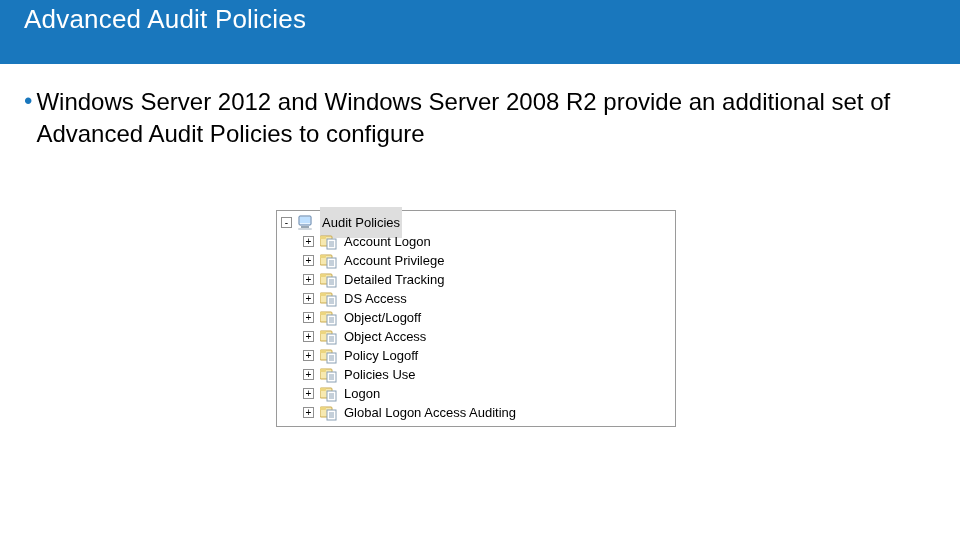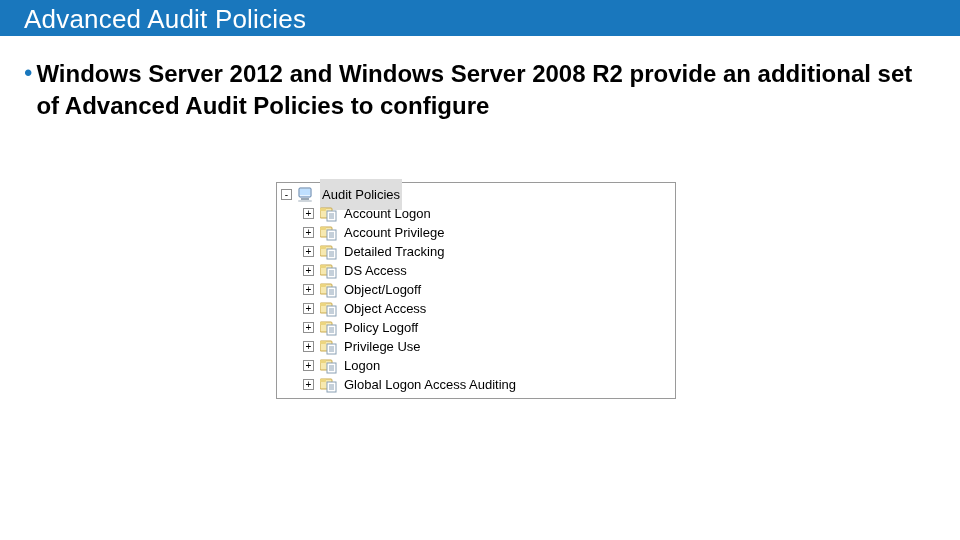--- a/index.html
+++ b/index.html
@@ -7,21 +7,21 @@
     padding: 0;
     width: 960px;
     height: 540px;
     background: #ffffff;
     font-family: "Segoe UI", "Segoe UI Light", Arial, sans-serif;
     overflow: hidden;
   }
 
   .title-bar {
     background: #1977bd;
-    height: 36px;
+    height: 64px;
     display: flex;
     align-items: flex-start;
     padding: 4px 0 0 24px;
     box-sizing: border-box;
   }
   .title-bar span {
     color: #ffffff;
     font-size: 26px;
     font-weight: 300;
     letter-spacing: 0.2px;
@@ -39,21 +39,21 @@
     color: #1977bd;
     font-size: 24px;
     line-height: 30px;
     padding-right: 4px;
     font-weight: 300;
   }
   .bullet-text {
     color: #000000;
     font-size: 24px;
     line-height: 32px;
-    font-weight: 700;
+    font-weight: 400;
   }
 
   .tree-wrap {
     margin: 60px auto 0 auto;
     width: 400px;
     border: 1px solid #9a9a9a;
     background: #ffffff;
     font-family: "Segoe UI", Tahoma, Arial, sans-serif;
     font-size: 13px;
     color: #000000;
@@ -243,21 +243,21 @@
       <span class="icon">
         <svg viewBox="0 0 18 16" width="18" height="16">
           <rect x="0" y="2" width="12" height="10" rx="1" fill="#f7e9b0" stroke="#c9a94e" stroke-width="1"></rect>
           <rect x="0" y="2" width="6" height="3" rx="1" fill="#ecd57f"></rect>
           <rect x="7" y="5" width="9" height="10" fill="#ffffff" stroke="#8aa0b4" stroke-width="1"></rect>
           <line x1="9" y1="8" x2="14" y2="8" stroke="#8aa0b4" stroke-width="1"></line>
           <line x1="9" y1="10" x2="14" y2="10" stroke="#8aa0b4" stroke-width="1"></line>
           <line x1="9" y1="12" x2="14" y2="12" stroke="#8aa0b4" stroke-width="1"></line>
         </svg>
       </span>
-      <span class="node-label">Privilege Use</span>
+      <span class="node-label">Policies Use</span>
     </div>
 
     <div class="tree-row indent-child">
       <span class="expander">+</span>
       <span class="icon">
         <svg viewBox="0 0 18 16" width="18" height="16">
           <rect x="0" y="2" width="12" height="10" rx="1" fill="#f7e9b0" stroke="#c9a94e" stroke-width="1"></rect>
           <rect x="0" y="2" width="6" height="3" rx="1" fill="#ecd57f"></rect>
           <rect x="7" y="5" width="9" height="10" fill="#ffffff" stroke="#8aa0b4" stroke-width="1"></rect>
           <line x1="9" y1="8" x2="14" y2="8" stroke="#8aa0b4" stroke-width="1"></line>

